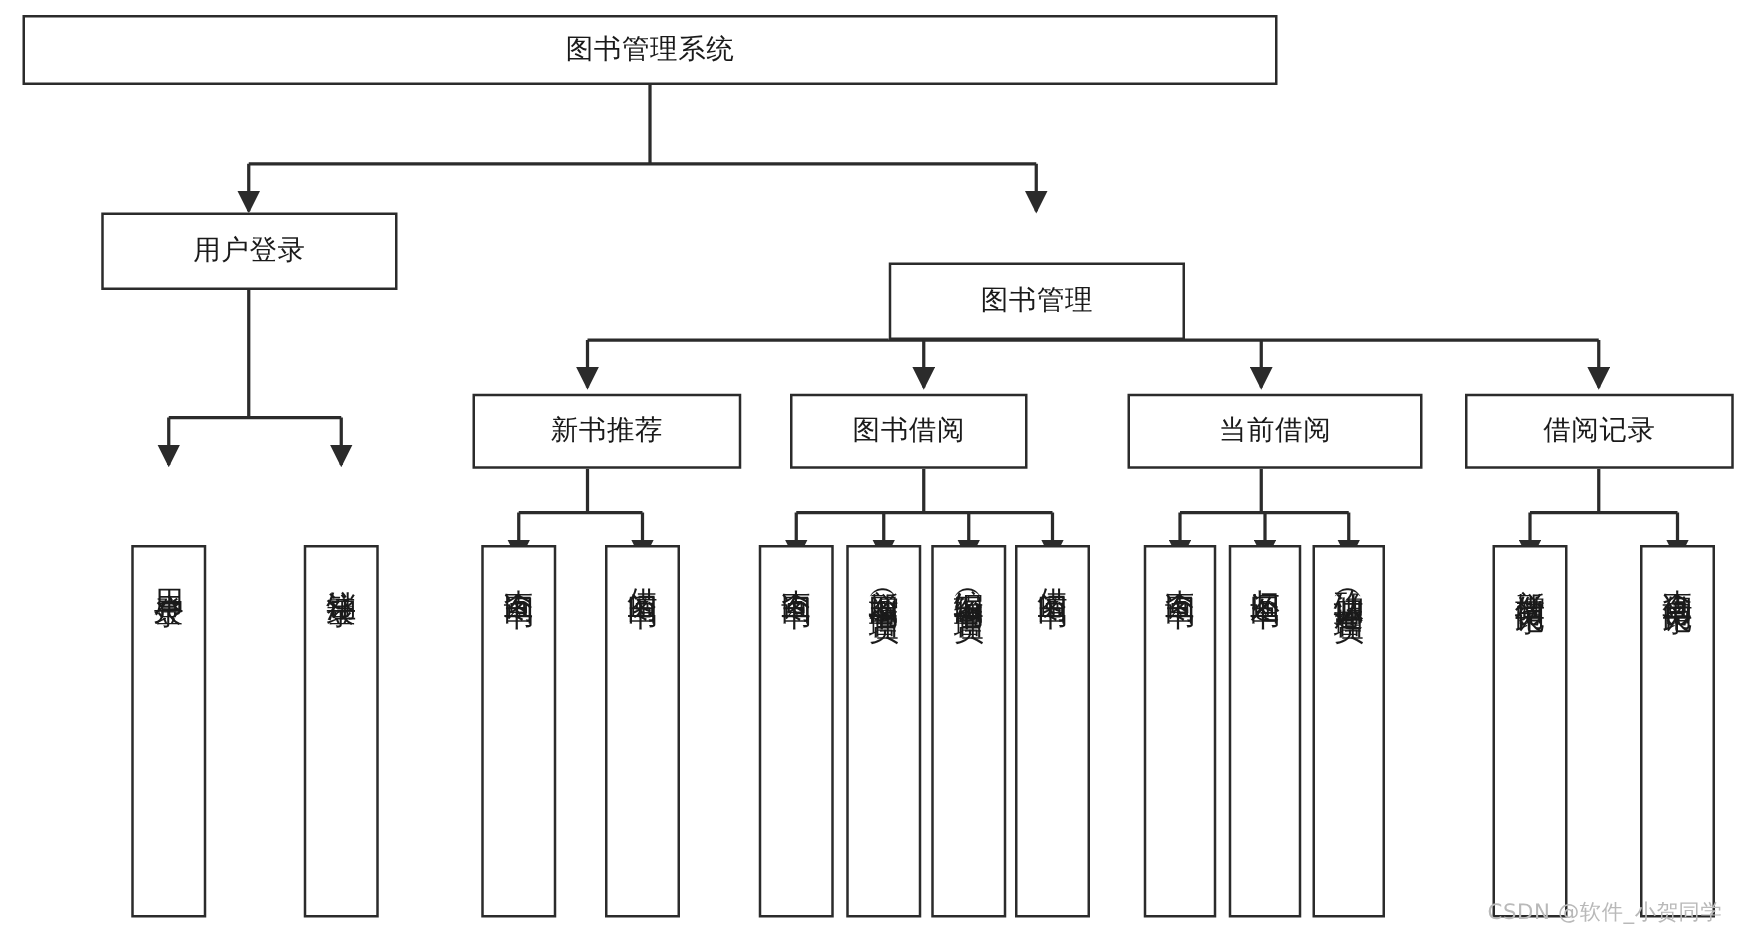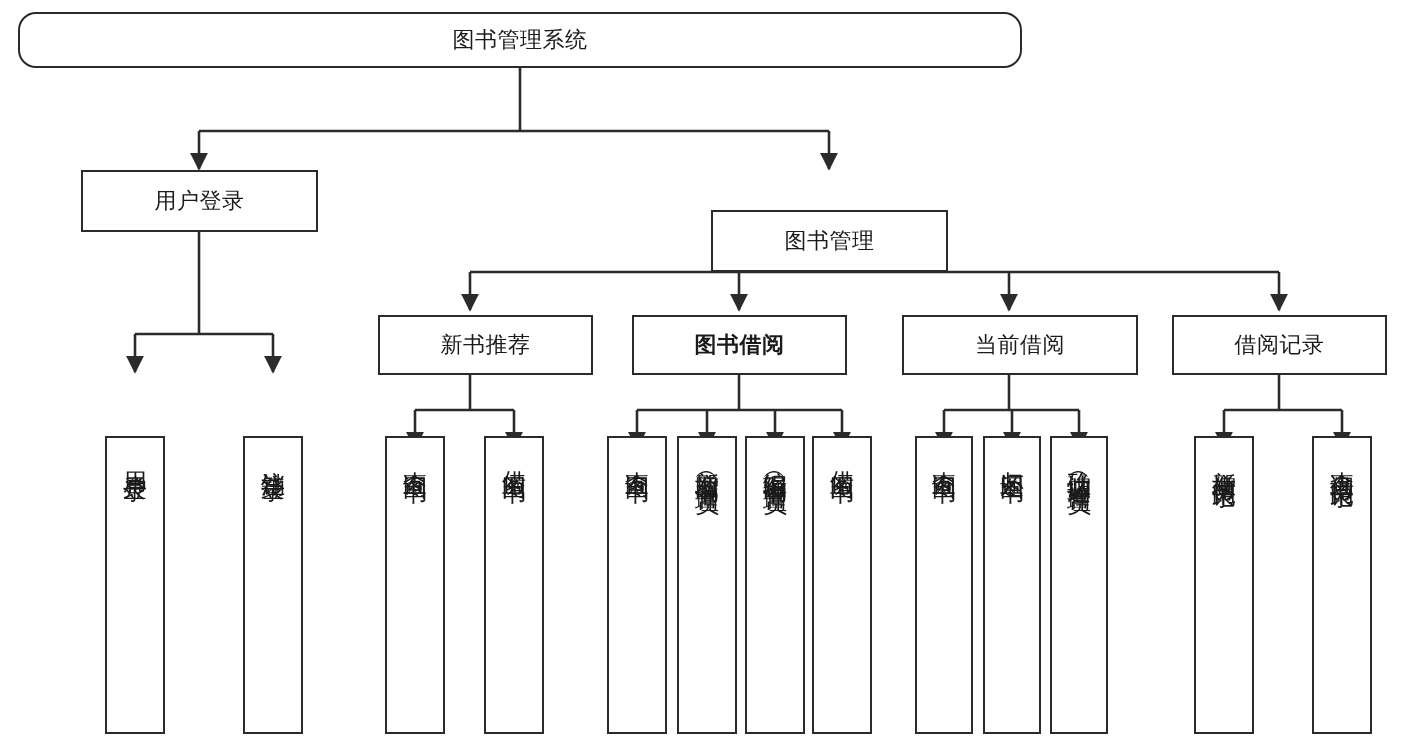--- a/index.html
+++ b/index.html
@@ -110,33 +110,33 @@
         <line x1="1012" y1="410" x2="1012" y2="448" marker-end="url(#arrow)"></line>
         <line x1="1079" y1="410" x2="1079" y2="448" marker-end="url(#arrow)"></line>
         <line x1="1279" y1="375" x2="1279" y2="410"></line>
         <line x1="1224" y1="410" x2="1342" y2="410"></line>
         <line x1="1224" y1="410" x2="1224" y2="448" marker-end="url(#arrow)"></line>
         <line x1="1342" y1="410" x2="1342" y2="448" marker-end="url(#arrow)"></line>
       </g>
   </svg>
 
   <div id="node-layer">
-      <div class="node-box node-horizontal node-root" style="left: 18px; top: 12px; width: 1004px; height: 56px; border-radius: 18px;">
+      <div class="node-box node-horizontal node-root" style="left: 18px; top: 12px; width: 1004px; height: 56px;">
         <span class="node-label">图书管理系统</span>
       </div>
       <div class="node-box node-horizontal" style="left: 81px; top: 170px; width: 237px; height: 62px;">
         <span class="node-label">用户登录</span>
       </div>
       <div class="node-box node-horizontal" style="left: 711px; top: 170px; width: 237px; height: 62px; margin-top: 40px;">
         <span class="node-label">图书管理</span>
       </div>
       <div class="node-box node-horizontal" style="left: 363px; top: 315px; width: 215px; height: 60px; margin-left: 15px;">
         <span class="node-label">新书推荐</span>
       </div>
-      <div class="node-box node-horizontal" style="left: 632px; top: 315px; width: 215px; height: 60px; font-weight: bold;">
+      <div class="node-box node-horizontal" style="left: 632px; top: 315px; width: 190px; height: 60px;">
         <span class="node-label">图书借阅</span>
       </div>
       <div class="node-box node-horizontal" style="left: 902px; top: 315px; width: 236px; height: 60px;">
         <span class="node-label">当前借阅</span>
       </div>
       <div class="node-box node-horizontal" style="left: 1172px; top: 315px; width: 215px; height: 60px; justify-content: center;">
         <span class="node-label">借阅记录</span>
       </div>
       <div class="node-box node-vertical" style="left: 105px; top: 436px; width: 60px; height: 298px;">
         <span class="node-label">用户登录</span>
@@ -172,14 +172,15 @@
         <span class="node-label">确认归还（管理员）</span>
       </div>
       <div class="node-box node-vertical" style="left: 1194px; top: 436px; width: 60px; height: 298px;">
         <span class="node-label">新增借阅记录</span>
       </div>
       <div class="node-box node-vertical" style="left: 1312px; top: 436px; width: 60px; height: 298px;">
         <span class="node-label">查询借阅记录</span>
       </div>
     </div>
 
+  <div class="watermark" style="left: 1190px; top: 718px;">CSDN @软件_小贺同学</div>
 
 </div>
 
 </body></html>

